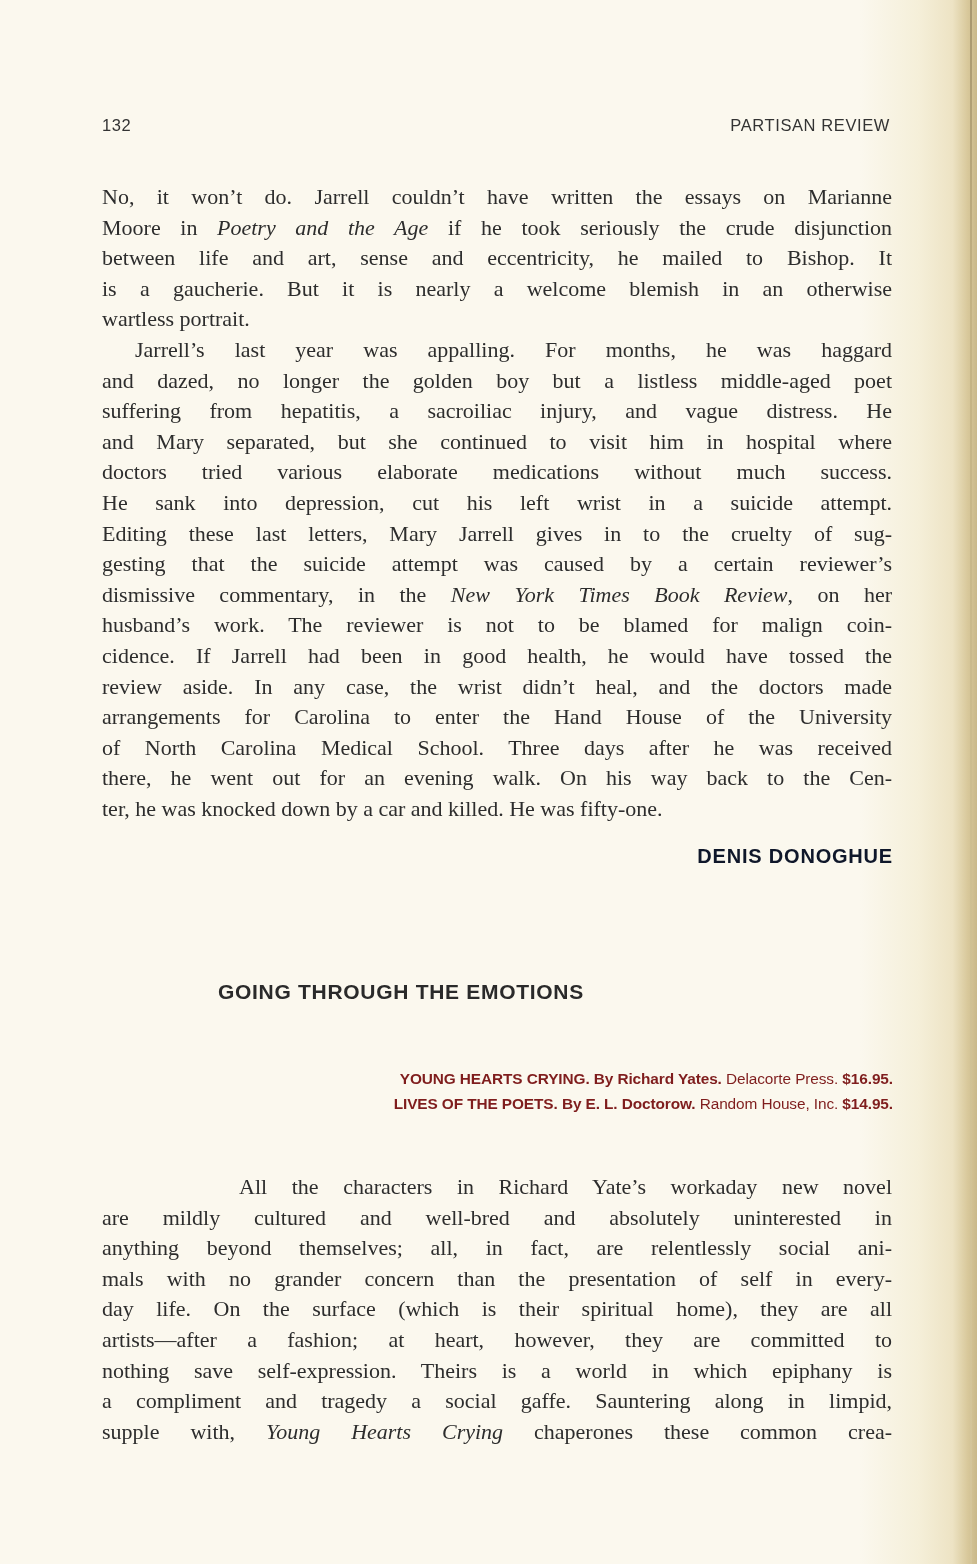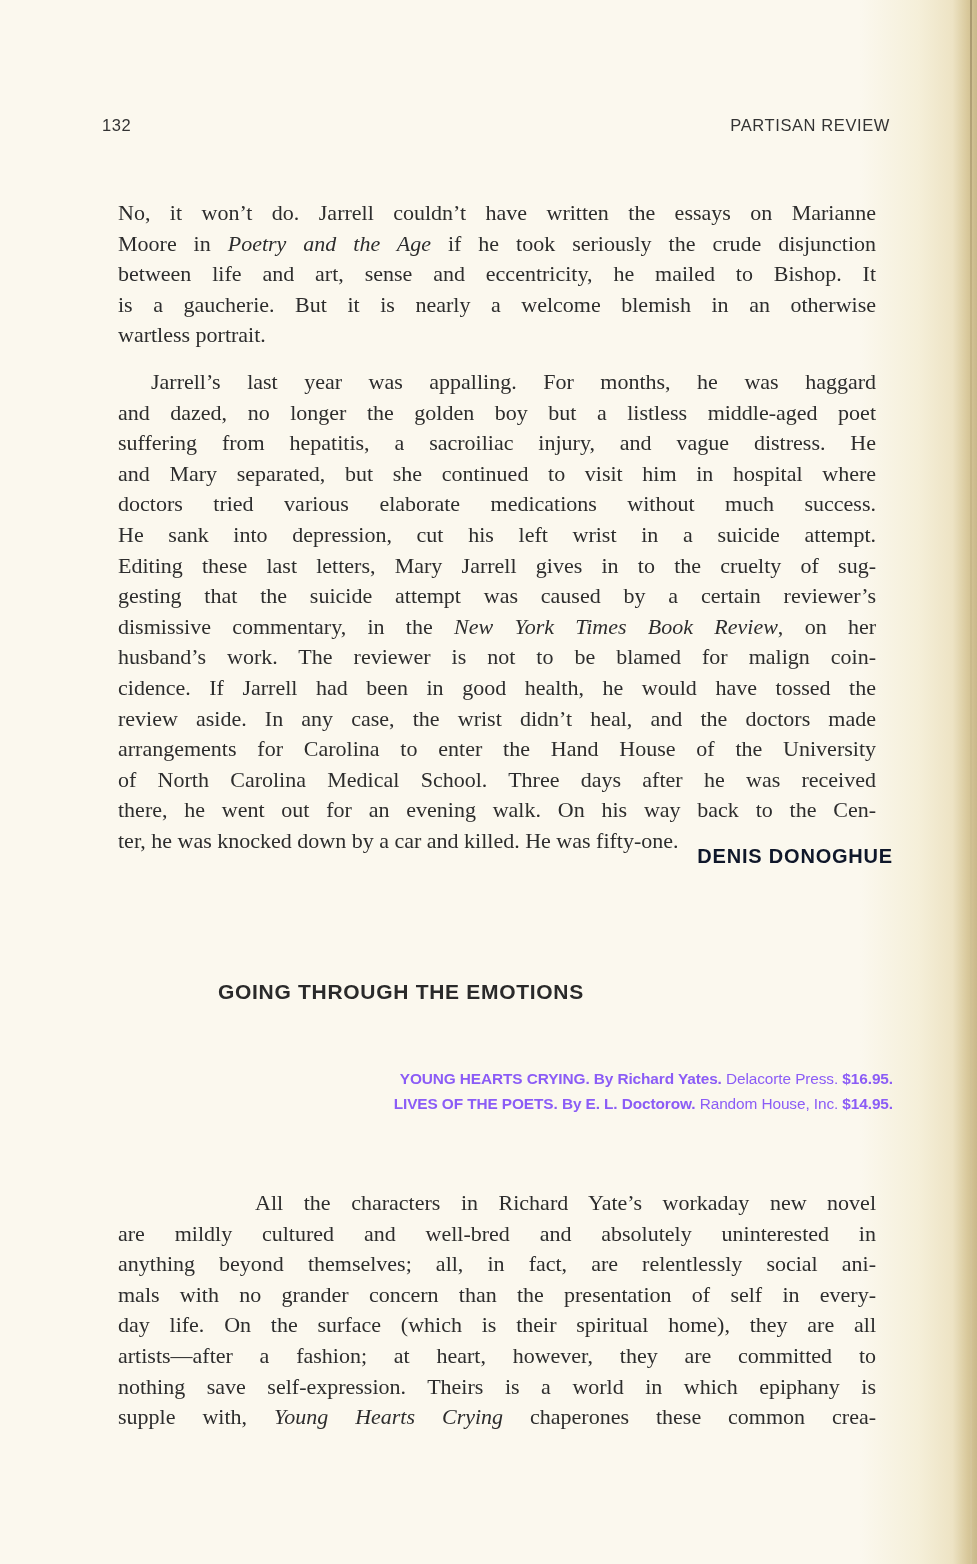--- a/index.html
+++ b/index.html
@@ -25,40 +25,40 @@
     }
     .running-head .folio { position: absolute; left: 0; top: 0; }
     .running-head .journal { position: absolute; right: 0; top: 0; }
 
     .body-text {
       position: absolute; left: 102px; width: 790px;
       font-family: "Liberation Serif", serif; font-size: 22px; line-height: 30.6px;
       color: #2d2d2d;
       text-align: justify;
     }
-    .body-text p { margin: 16px; text-align: justify; text-align-last: left; }
+    .body-text p { margin: 0; text-align: justify; text-align-last: left; }
     .body-text .line { display: block; text-align: justify; text-align-last: justify; white-space: nowrap; }
     .body-text .line.last { text-align-last: left; }
     .block1 { top: 182px; }
     .block2 { top: 1172px; }
 
     .signature {
       position: absolute; top: 845px; right: 84px;
       font-family: "Liberation Sans", sans-serif; font-weight: bold; font-size: 20px; letter-spacing: 0.8px;
       color: #0f172a;
     }
     .review-title {
       position: absolute; top: 980px; left: 218px;
       font-family: "Liberation Sans", sans-serif; font-weight: bold; font-size: 21px; letter-spacing: 0.7px;
       color: #2a2a2a;
     }
     .book-list {
       position: absolute; top: 1066px; right: 84px;
       font-family: "Liberation Sans", sans-serif; font-size: 15.4px; line-height: 25px;
-      color: #8b5cf6; text-align: right; letter-spacing: -0.1px;
+      color: #7f1d1d; text-align: right; letter-spacing: -0.1px;
     }
     .book-list .b { font-weight: bold; }
     i { font-style: italic; }
   </style>
 </head>
 <body>
 
 <div class="page"></div>
 <div class="gutter-line"></div>
 
@@ -116,15 +116,16 @@
 
 <div class="body-text block2">
     <p>
       <span class="line" style="text-indent: 137px;"><span>All the characters in Richard Yate’s workaday new novel</span></span>
       <span class="line"><span>are mildly cultured and well-bred and absolutely uninterested in</span></span>
       <span class="line"><span>anything beyond themselves; all, in fact, are relentlessly social ani-</span></span>
       <span class="line"><span>mals with no grander concern than the presentation of self in every-</span></span>
       <span class="line"><span>day life. On the surface (which is their spiritual home), they are all</span></span>
       <span class="line"><span>artists—after a fashion; at heart, however, they are committed to</span></span>
       <span class="line"><span>nothing save self-expression. Theirs is a world in which epiphany is</span></span>
+      <span class="line"><span>a compliment and tragedy a social gaffe. Sauntering along in limpid,</span></span>
       <span class="line"><span>supple with, </span><i>Young Hearts Crying</i><span> chaperones these common crea-</span></span>
     </p>
   </div>
 
 </body></html>

